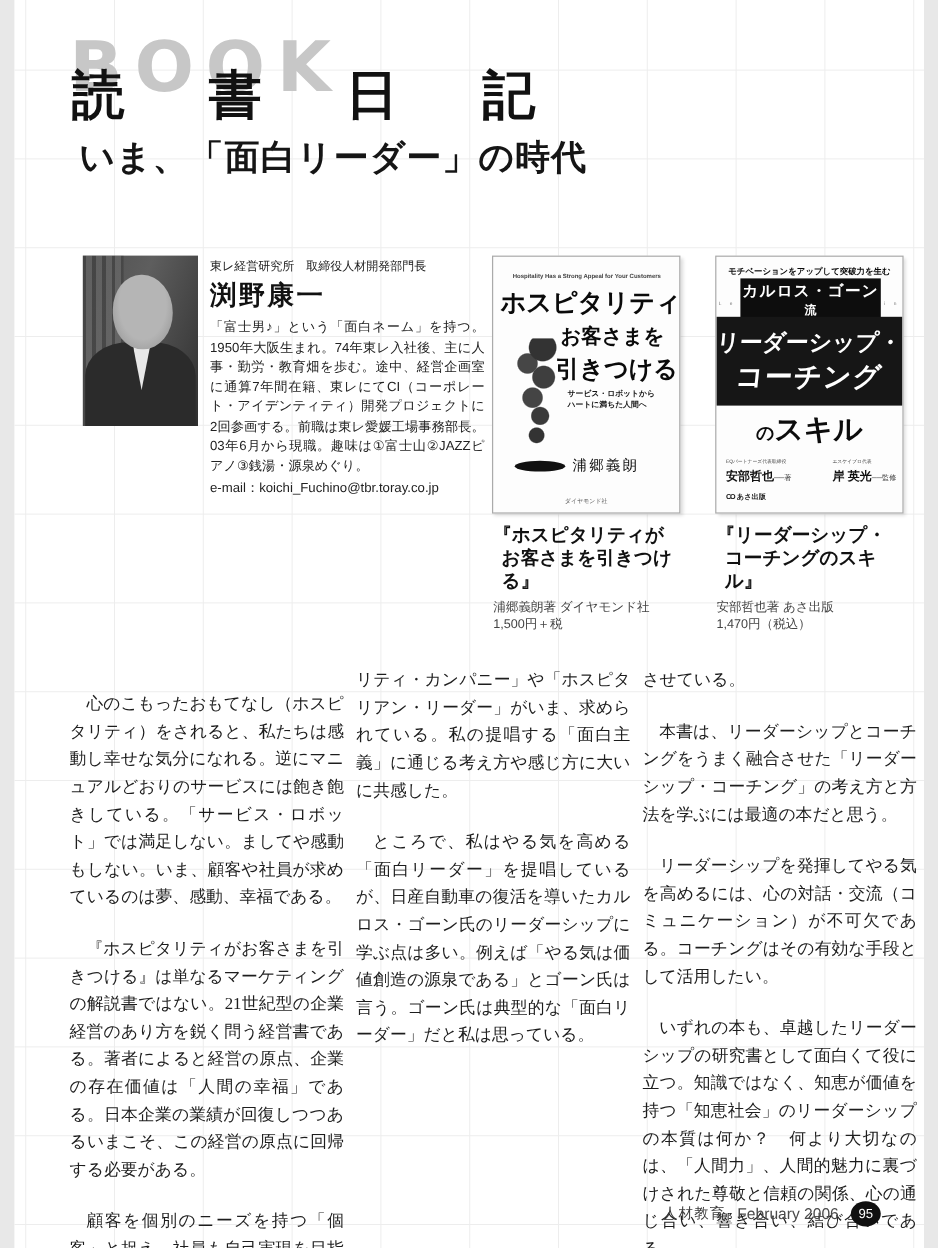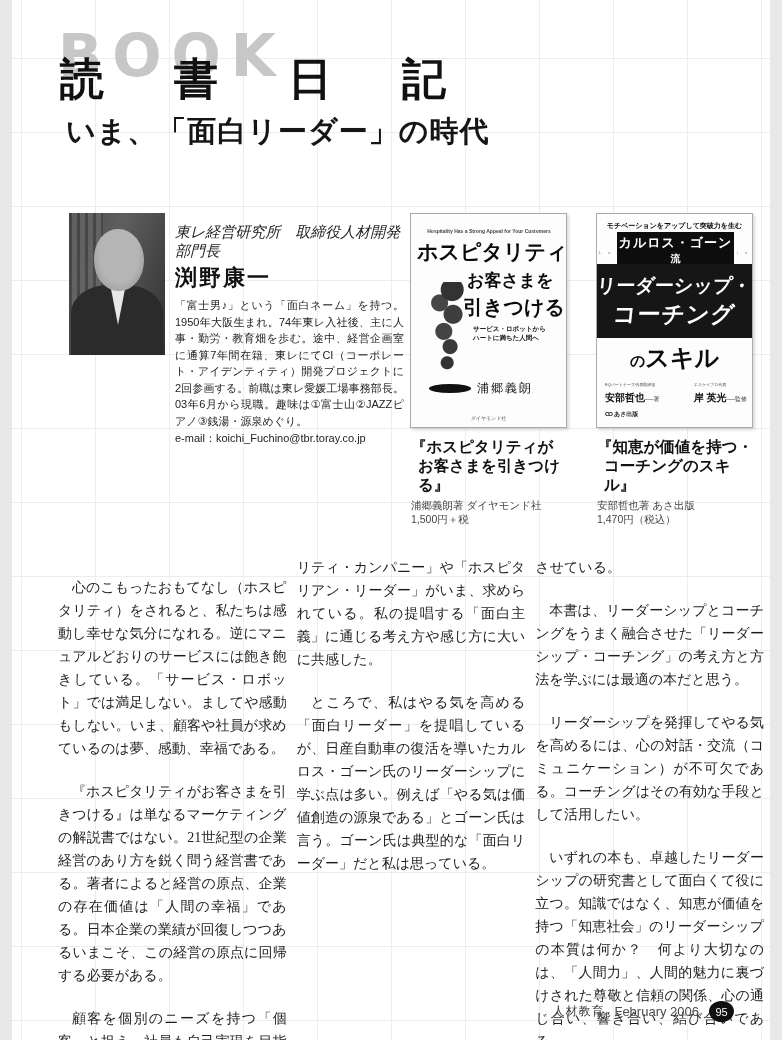--- a/index.html
+++ b/index.html
@@ -49,21 +49,21 @@
   }
   .photo .suit {
     position:absolute; left:2px; top:72px; width:92px; height:70px;
     background:#2b2b2b; border-radius:40% 40% 0 0;
   }
   .photo .shirt {
     position:absolute; left:42px; top:76px; width:14px; height:36px;
     background:#e8e8e8; clip-path:polygon(0 0,100% 0,50% 100%);
   }
   .profile-text { padding-left:10px; width:239px; }
-  .affiliation { font-size:15px; color:#222; letter-spacing:0; margin-top:10px;font-style:italic; }
+  .affiliation { font-size:10px; color:#222; letter-spacing:0; margin-top:2px; }
   .person-name { font-size:22px; font-weight:bold; letter-spacing:2px; margin:2px 0 4px; color:#111; }
   .bio { font-size:11px; line-height:16.5px; text-align:justify; color:#222; }
   .email { font-size:11px; margin-top:2px; color:#222; }
   
   .book-fig { position:absolute; width:160px; }
   .book-fig.b1 { left:398px; top:213px; }
   .book-fig.b2 { left:584px; top:213px; }
   .cover {
     position:relative; width:157px; height:215px; background:#fdfdfd;
     border:1px solid #aaa; box-shadow:2px 2px 3px rgba(0,0,0,.15); overflow:hidden;
@@ -206,21 +206,21 @@
         </div>
         <div class="c2-a">
           <span class="c2-role">エスケイプロ代表</span>
           <span class="c2-name">岸 英光</span><span class="c2-suffix">──監修</span>
         </div>
       </div>
       <div class="c2-pub"><span class="logo-glyph">CO</span><span>あさ出版</span></div>
     </div>
     <figcaption class="caption">
       <div class="cap-title">
-        <span>『知恵が価値を持つ・</span>
+        <span>『リーダーシップ・</span>
         <span class="l2">コーチングのスキル』</span>
       </div>
       <div class="cap-credit">安部哲也著 あさ出版</div>
       <div class="cap-price">1,470円（税込）</div>
     </figcaption>
   </figure>
 
   <div class="article">
     <div class="col">
       <p class="indent">心のこもったおもてなし（ホスピタリティ）をされると、私たちは感動し幸せな気分になれる。逆にマニュアルどおりのサービスには飽き飽きしている。「サービス・ロボット」では満足しない。ましてや感動もしない。いま、顧客や社員が求めているのは夢、感動、幸福である。</p>

